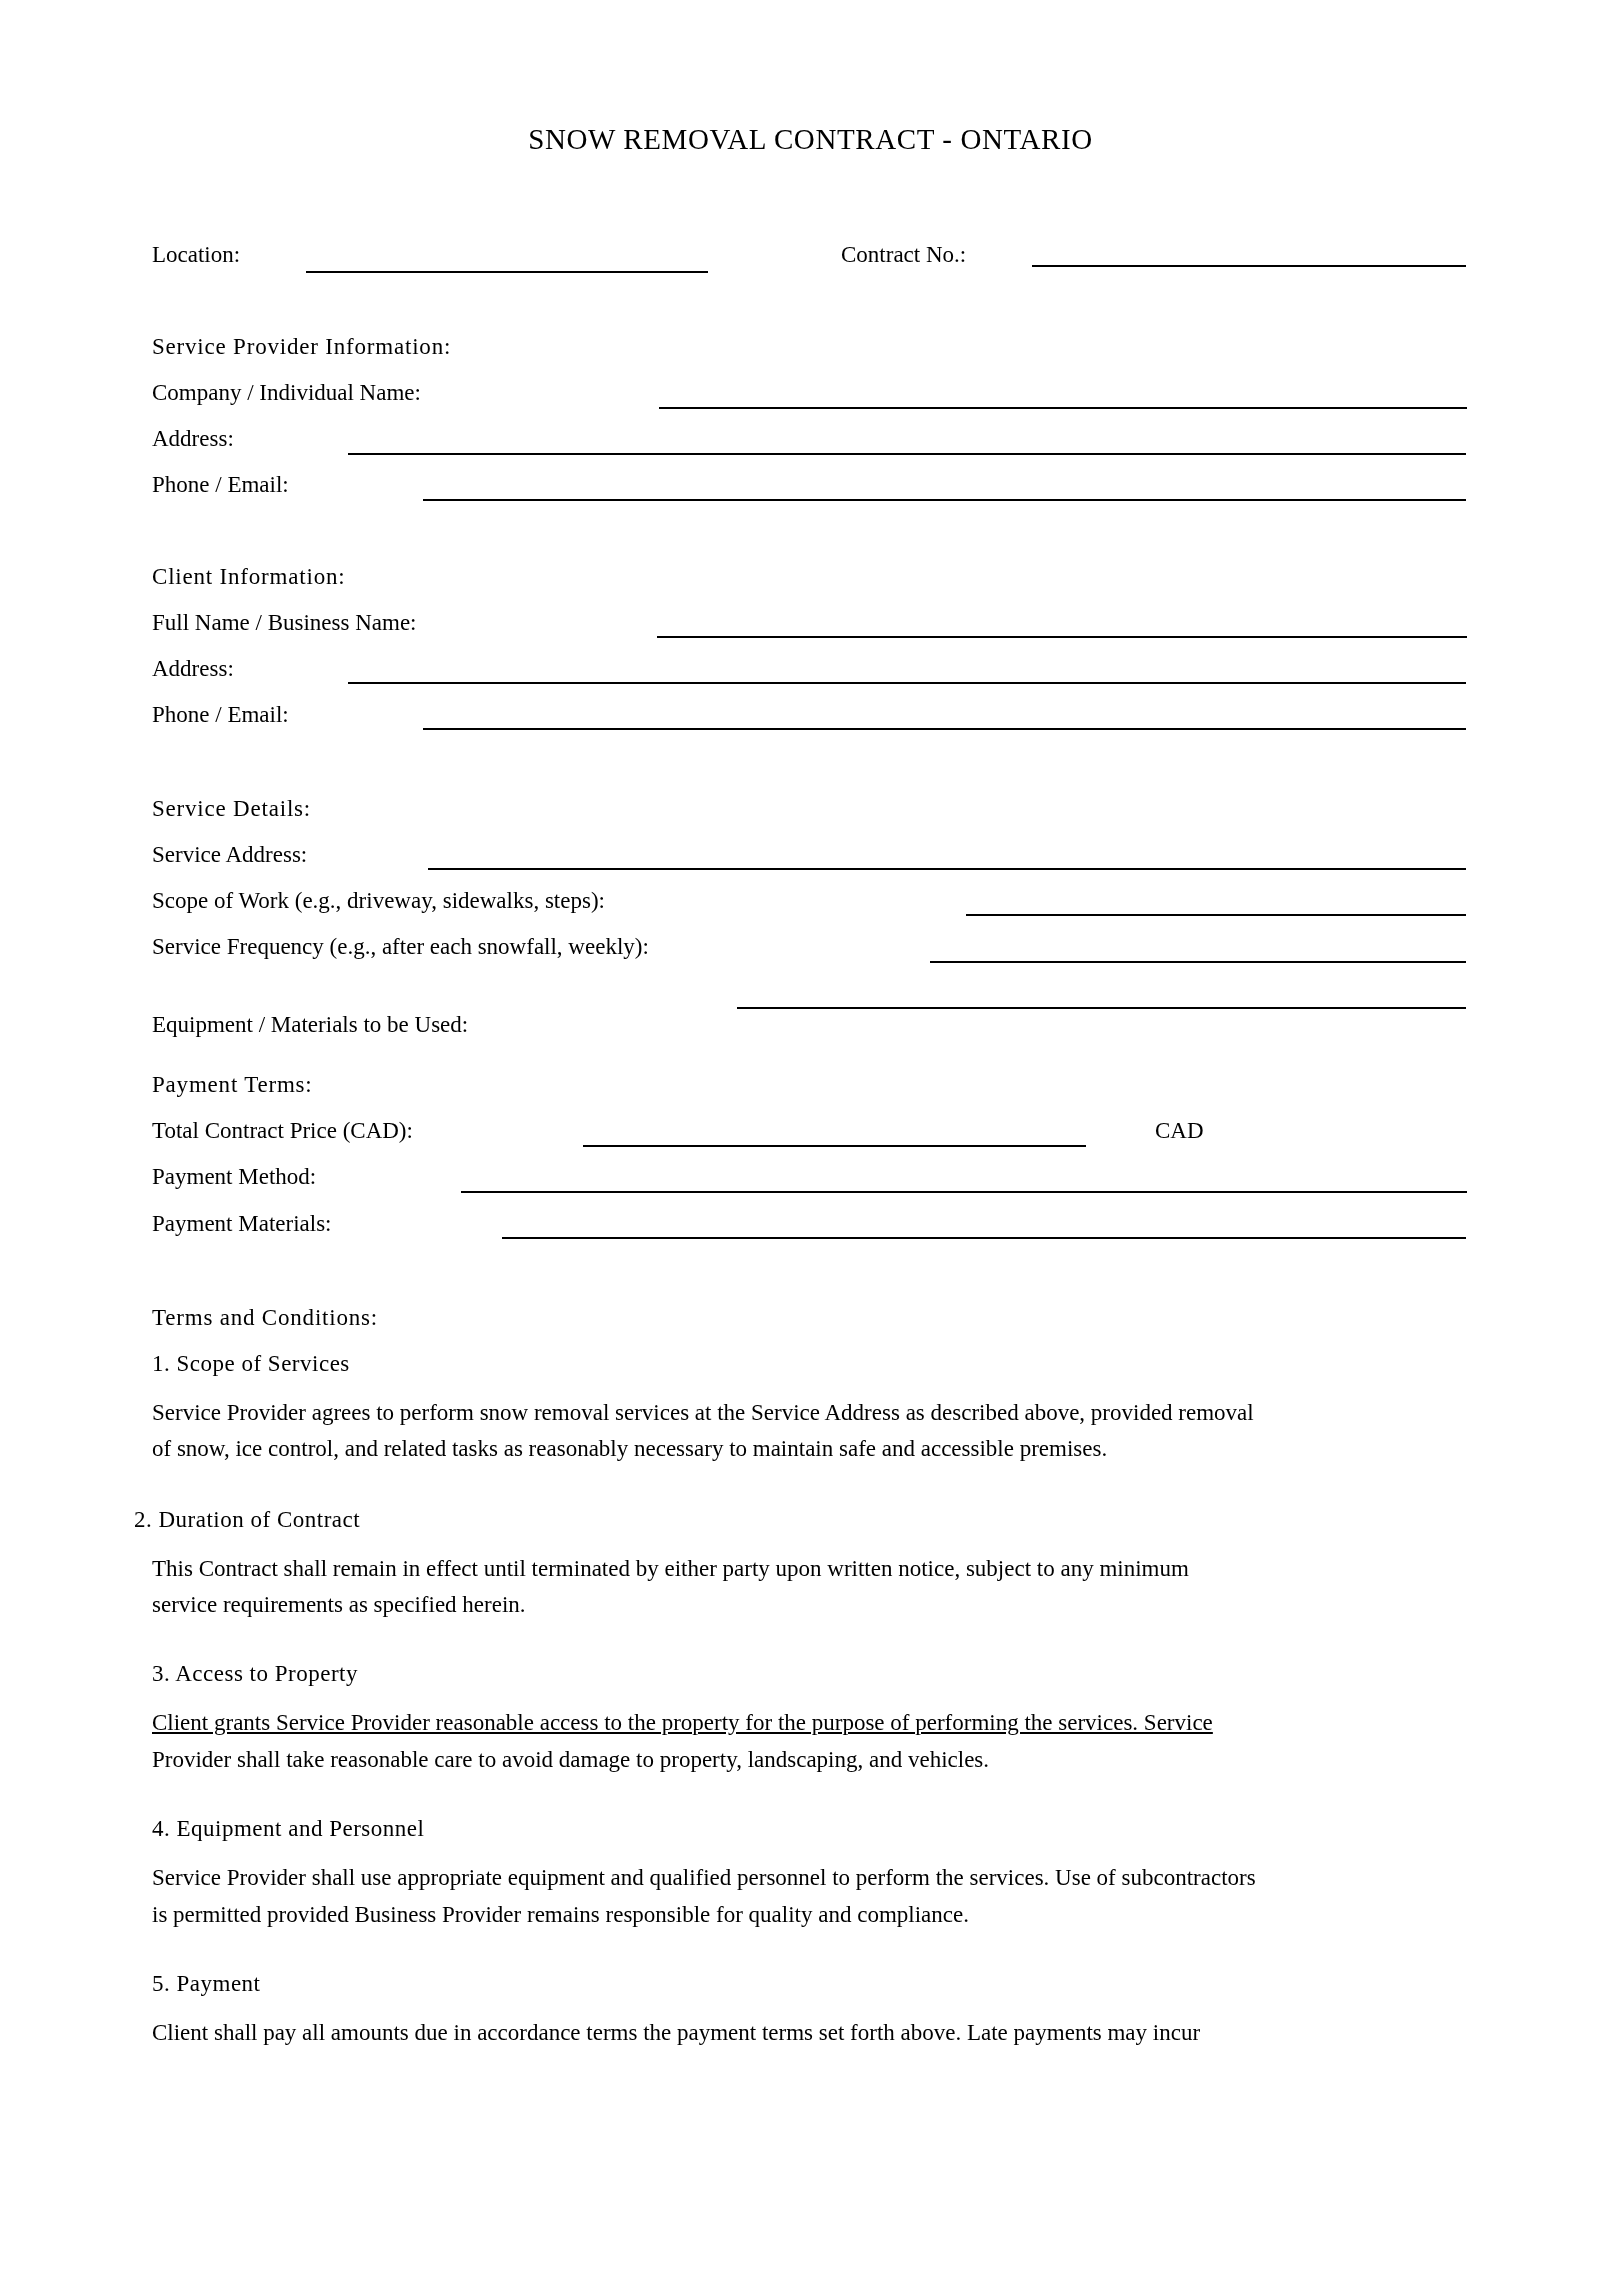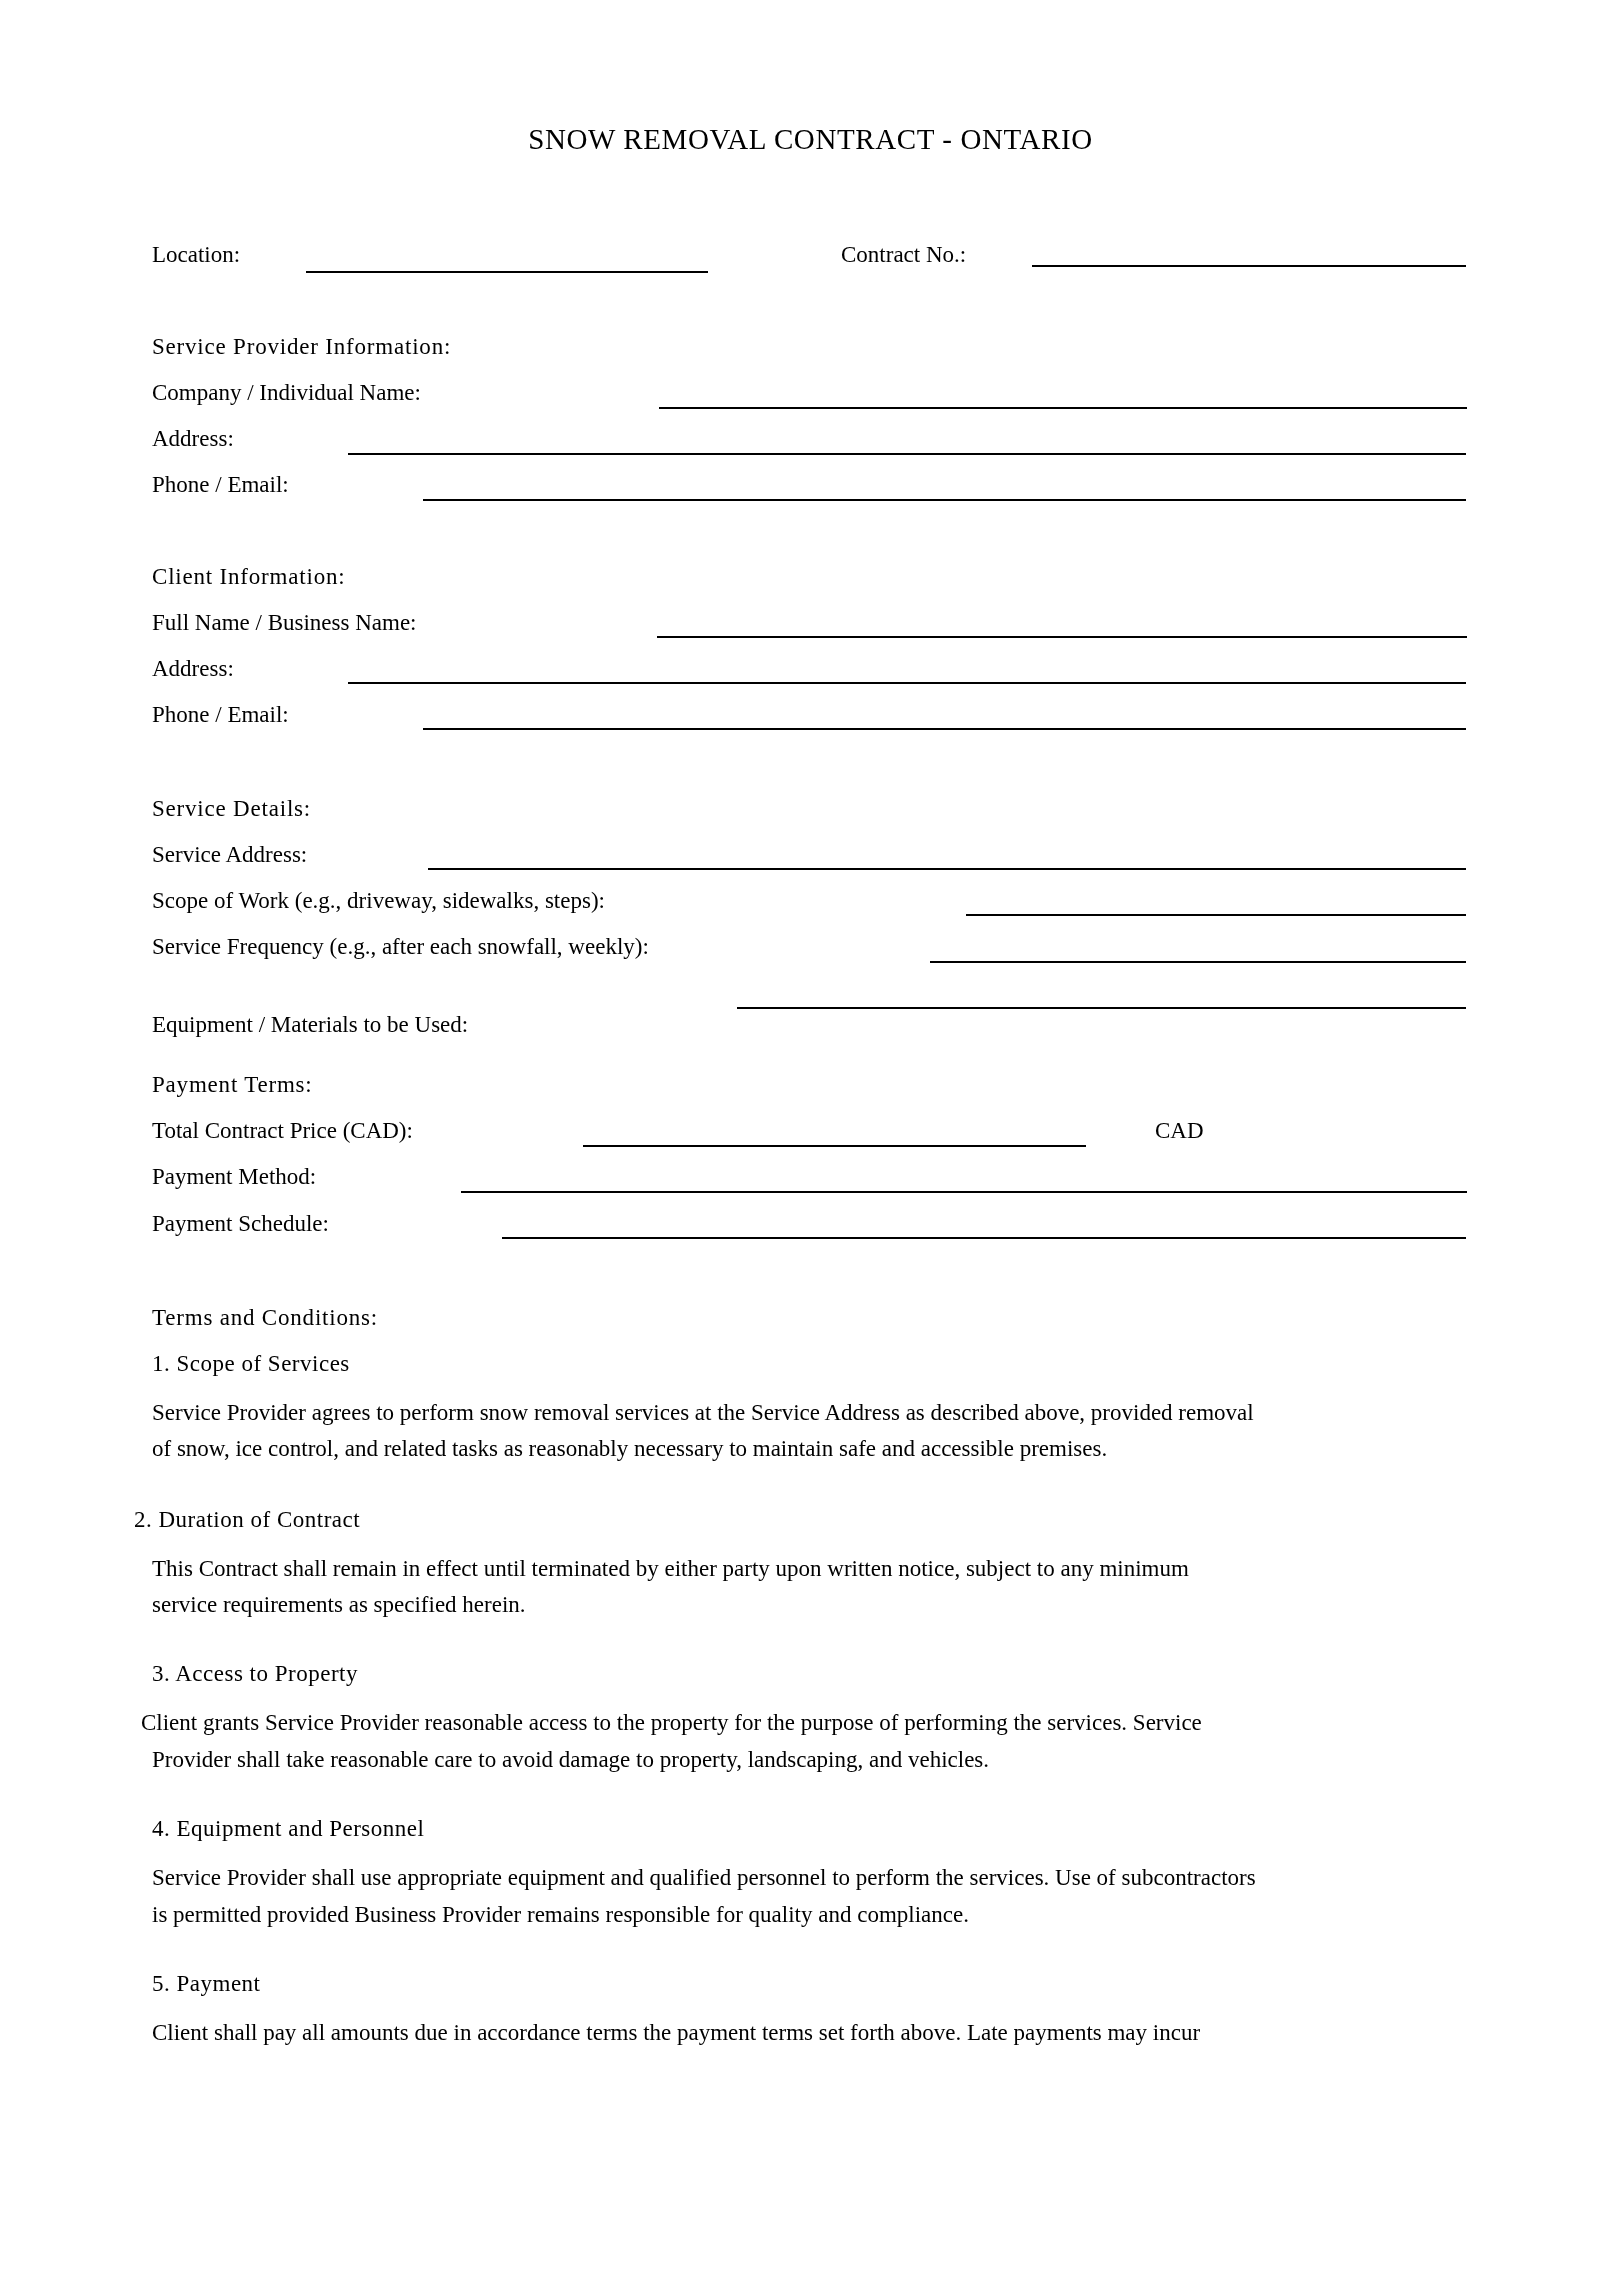--- a/index.html
+++ b/index.html
@@ -123,35 +123,35 @@
 
   <div class="section-head" style="left:152px; top:1070px;">Payment Terms:</div>
 
   <div class="lbl" style="left:152px; top:1116px;">Total Contract Price (CAD):</div>
   <div class="rule" style="left:583px; top:1145px; width:503px;"></div>
   <div class="lbl" style="left:1155px; top:1116px;">CAD</div>
 
   <div class="lbl" style="left:152px; top:1162px;">Payment Method:</div>
   <div class="rule" style="left:461px; top:1191px; width:1006px;"></div>
 
-  <div class="lbl" style="left:152px; top:1209px;">Payment Schedule:</div>
+  <div class="lbl" style="left:152px; top:1209px;">Payment Materials:</div>
   <div class="rule" style="left:502px; top:1237px; width:964px;"></div>
 
   <div class="section-head" style="left:152px; top:1303px;">Terms and Conditions:</div>
 
   <div class="clause-head" style="left:152px; top:1349px;">1. Scope of Services</div>
   <div class="para" style="left:152px; top:1395px;">Service Provider agrees to perform snow removal services at the Service Address as described above, provided removal</div>
   <div class="para" style="left:152px; top:1431px;">of snow, ice control, and related tasks as reasonably necessary to maintain safe and accessible premises.</div>
 
   <div class="clause-head" style="left:134px; top:1505px;">2. Duration of Contract</div>
   <div class="para" style="left:152px; top:1551px;">This Contract shall remain in effect until terminated by either party upon written notice, subject to any minimum</div>
   <div class="para" style="left:152px; top:1587px;">service requirements as specified herein.</div>
 
   <div class="clause-head" style="left:152px; top:1659px;">3. Access to Property</div>
-  <div class="para" style="left:141px; top:1705px;">Client grants Service Provider reasonable access to the property for the purpose of performing the services. Service</div>
+  <div class="para" style="left:152px; top:1705px;text-decoration:underline;">Client grants Service Provider reasonable access to the property for the purpose of performing the services. Service</div>
   <div class="para" style="left:152px; top:1742px;">Provider shall take reasonable care to avoid damage to property, landscaping, and vehicles.</div>
 
   <div class="clause-head" style="left:152px; top:1814px;">4. Equipment and Personnel</div>
   <div class="para" style="left:152px; top:1860px;">Service Provider shall use appropriate equipment and qualified personnel to perform the services. Use of subcontractors</div>
   <div class="para" style="left:152px; top:1897px;">is permitted provided Business Provider remains responsible for quality and compliance.</div>
 
   <div class="clause-head" style="left:152px; top:1969px;">5. Payment</div>
   <div class="para" style="left:152px; top:2015px;">Client shall pay all amounts due in accordance terms the payment terms set forth above. Late payments may incur</div>
 
 </div>

